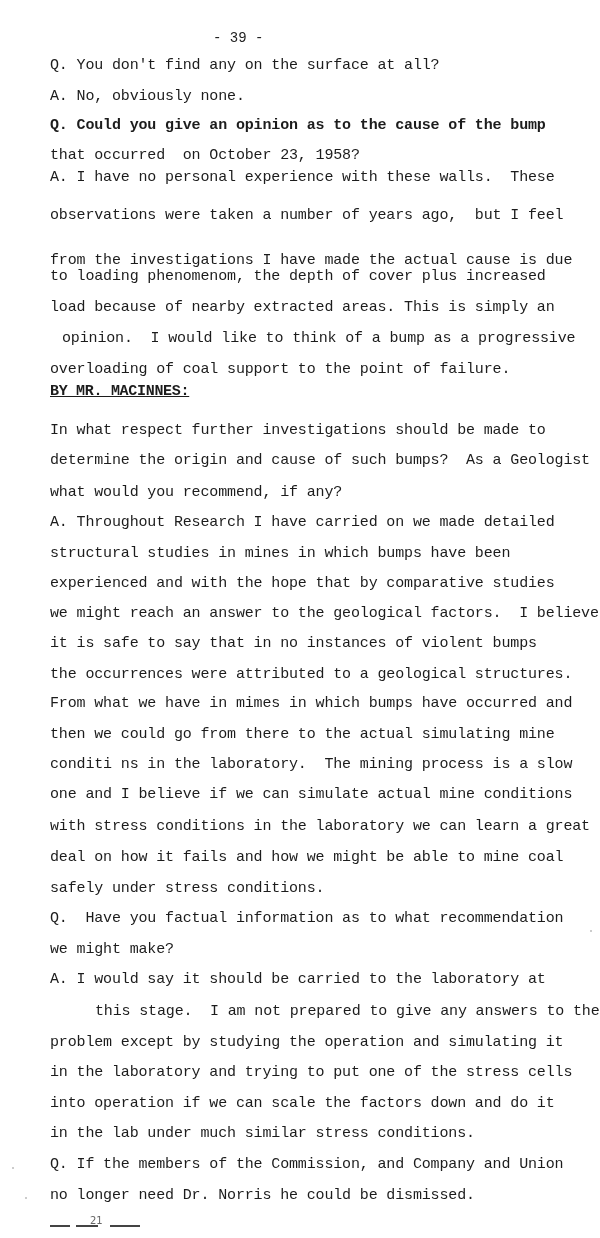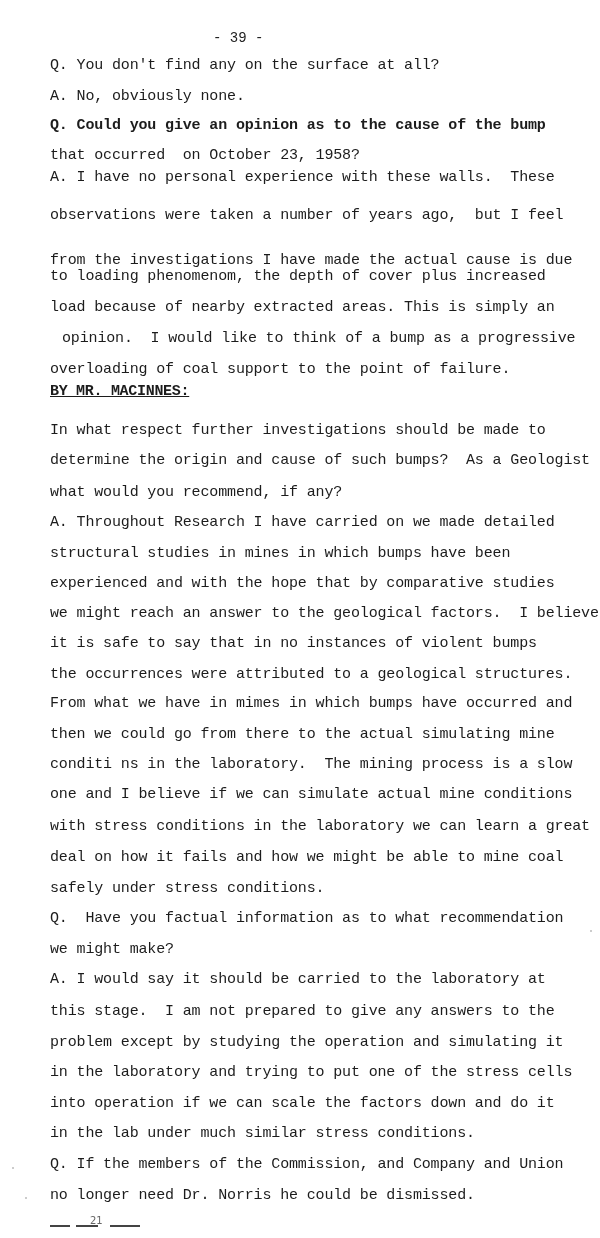--- a/index.html
+++ b/index.html
@@ -103,21 +103,21 @@
       <div class="line" style="top: 696px;">From what we have in mimes in which bumps have occurred and</div>
       <div class="line" style="top: 727px;">then we could go from there to the actual simulating mine</div>
       <div class="line" style="top: 757px;">conditi ns in the laboratory.  The mining process is a slow</div>
       <div class="line" style="top: 787px;">one and I believe if we can simulate actual mine conditions</div>
       <div class="line" style="top: 819px;">with stress conditions in the laboratory we can learn a great</div>
       <div class="line" style="top: 850px;">deal on how it fails and how we might be able to mine coal</div>
       <div class="line" style="top: 881px;">safely under stress conditions.</div>
       <div class="line" style="top: 911px;">Q.  Have you factual information as to what recommendation</div>
       <div class="line" style="top: 942px;">we might make?</div>
       <div class="line" style="top: 972px;">A. I would say it should be carried to the laboratory at</div>
-      <div class="line" style="top: 1004px;">this stage.  I am not prepared to give any answers to the</div>
+      <div class="line" style="top: 1004px; margin-left: 45px;">this stage.  I am not prepared to give any answers to the</div>
       <div class="line" style="top: 1035px;">problem except by studying the operation and simulating it</div>
       <div class="line" style="top: 1065px;">in the laboratory and trying to put one of the stress cells</div>
       <div class="line" style="top: 1096px;">into operation if we can scale the factors down and do it</div>
       <div class="line" style="top: 1126px;">in the lab under much similar stress conditions.</div>
       <div class="line" style="top: 1157px;">Q. If the members of the Commission, and Company and Union</div>
       <div class="line" style="top: 1188px;">no longer need Dr. Norris he could be dismissed.</div>
     </div>
 
   <div class="footer-mark">
     <div class="dash" style="left:0;width:20px;"></div>

